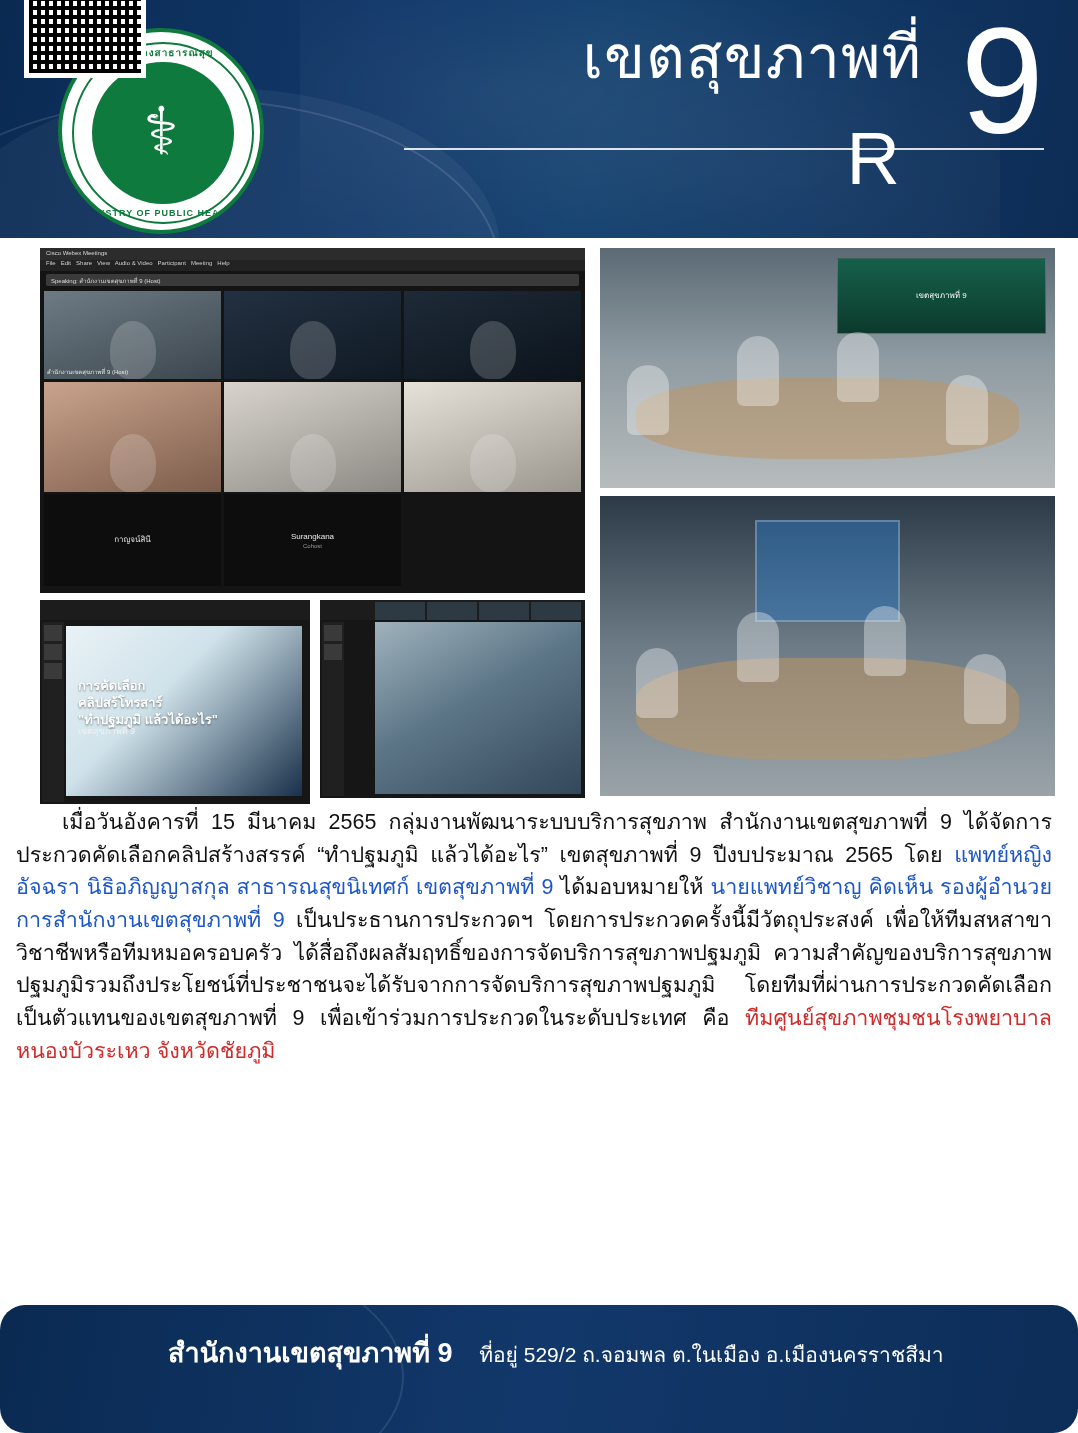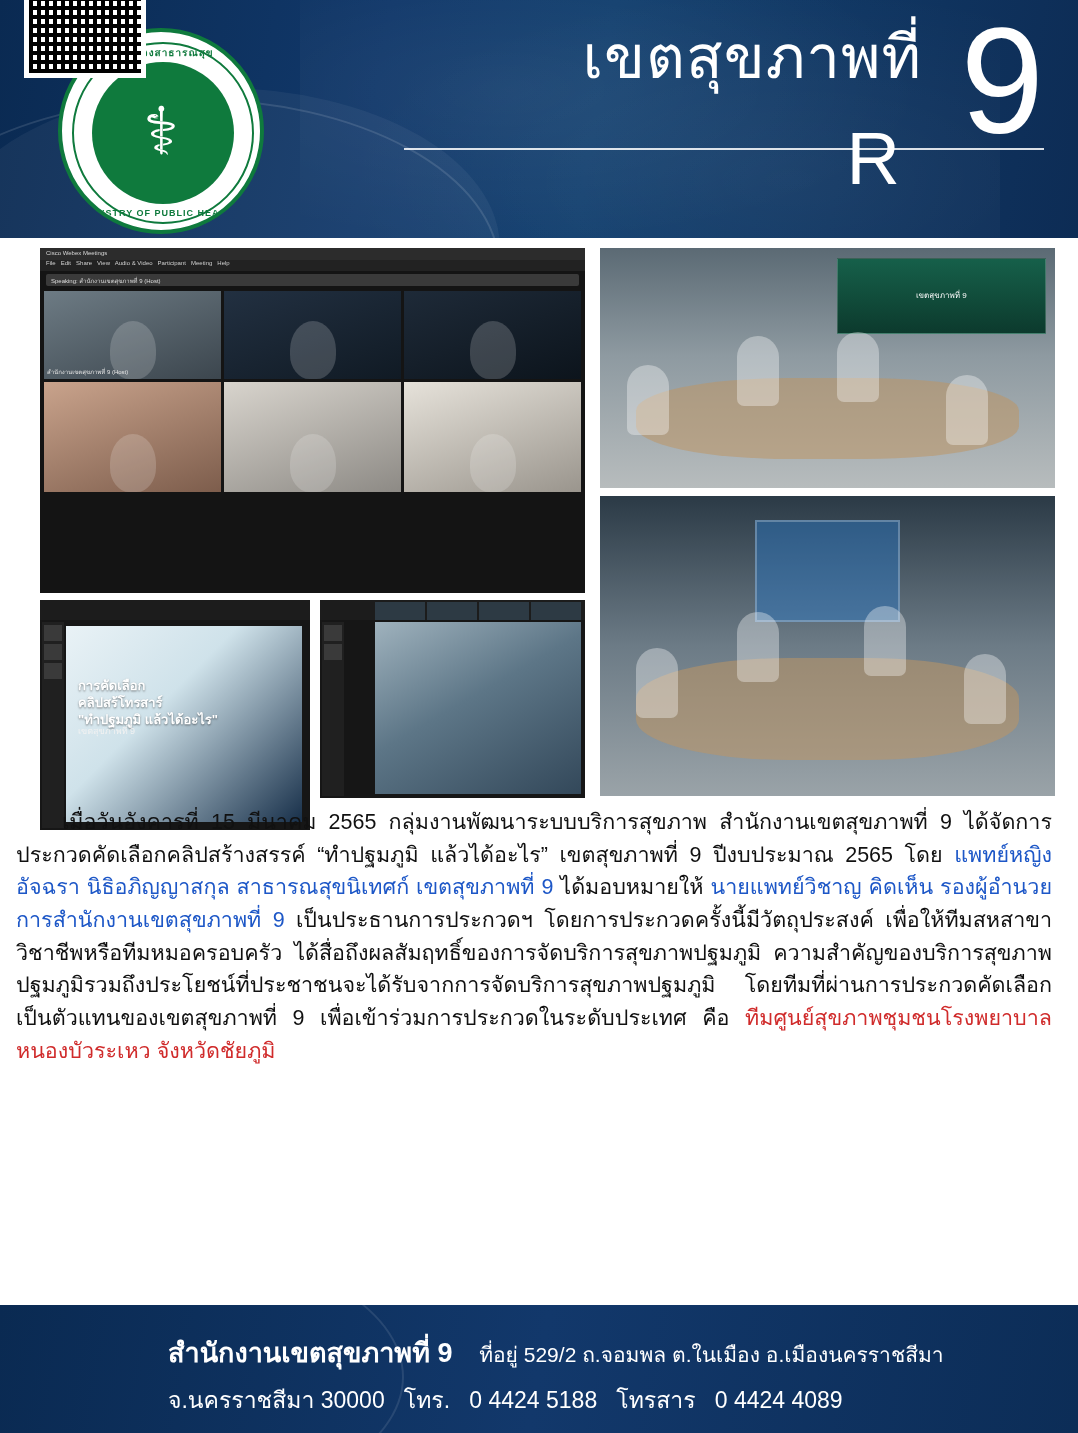--- a/index.html
+++ b/index.html
@@ -207,21 +207,21 @@
   
   .ph-room1 {
     left: 600px; top: 10px; width: 455px; height: 240px;
     background: linear-gradient(180deg,#5b6a74 0%,#8e9aa1 45%,#b7bcbd 100%);
   }
   .ph-room2 {
     left: 600px; top: 258px; width: 455px; height: 300px;
     background: linear-gradient(180deg,#2b3a46 0%,#6c7b86 50%,#9aa3a8 100%);
   }
   .ph-slide1 {
-    left: 40px; top: 362px; width: 270px; height: 230px;
+    left: 40px; top: 362px; width: 270px; height: 204px;
     background: #161616;
   }
   .ph-slide2 {
     left: 320px; top: 362px; width: 265px; height: 198px;
     background: #161616;
   }
   .slide-body {
     position: absolute; left: 26px; top: 26px; right: 8px; bottom: 8px;
     background: linear-gradient(135deg,#e9f2f6 0%,#cfe2ea 40%,#18304a 100%);
   }
@@ -297,20 +297,21 @@
   .hl-red { color: #d02b2b; }
 
   
   .footer {
     position: absolute;
     left: 0; bottom: 0;
     width: 100%;
     height: 128px;
     background: linear-gradient(100deg, #0a2a52 0%, #12386b 50%, #0c2d57 100%);
     overflow: hidden;
+    border-radius: 25px;
   }
   .footer:after {
     content: "";
     position: absolute;
     left: -80px; top: -60px;
     width: 480px; height: 260px;
     border-radius: 50%;
     border: 2px solid rgba(255,255,255,0.10);
   }
   .qr {
@@ -405,20 +406,28 @@
             <div class="head-shape"></div>
           </div>
         <div class="tile tile-e">
             <div class="head-shape"></div>
           </div>
         <div class="tile tile-f">
             <div class="head-shape"></div>
           </div>
       </div>
       <div class="webex-names">
+        <div class="nmbox">
+          <span>กาญจน์สินี</span>
+          <span class="sub"></span>
+        </div>
+        <div class="nmbox">
+          <span>Surangkana</span>
+          <span class="sub">Cohost</span>
+        </div>
       </div>
     </div>
 
     <div class="photo ph-room1">
       <div class="banner-strip">เขตสุขภาพที่ 9</div>
       <div class="room-table"></div>
       <div class="person" style="left:6%;"></div>
       <div class="person" style="left:30%; bottom:34%;"></div>
       <div class="person" style="left:52%; bottom:36%;"></div>
       <div class="person" style="left:76%; bottom:18%;"></div>
@@ -472,31 +481,20 @@
     </p>
   </div>
 
   <div class="footer">
     <div class="footer-text">
       <div class="f-line1">
         <span class="big">สำนักงานเขตสุขภาพที่ 9</span>
         &nbsp;&nbsp;
         <span class="f-small">ที่อยู่</span><span class="f-small">&nbsp;</span><span class="f-small">529/2 ถ.จอมพล ต.ในเมือง อ.เมืองนครราชสีมา</span>
       </div>
-      <div class="f-line2">
-        <span>จ.นครราชสีมา 30000</span>
-        <span>&nbsp;</span>
-        <span>โทร.</span>
-        <span>&nbsp;</span>
-        <span>0 4424 5188</span>
-        <span>&nbsp;</span>
-        <span>โทรสาร</span>
-        <span>&nbsp;</span>
-        <span>0 4424 4089</span>
-      </div>
     </div>
   </div>
 
   <div class="qr">
     <div class="qr-inner"></div>
   </div>
 
 </div>
 
 </body></html>

